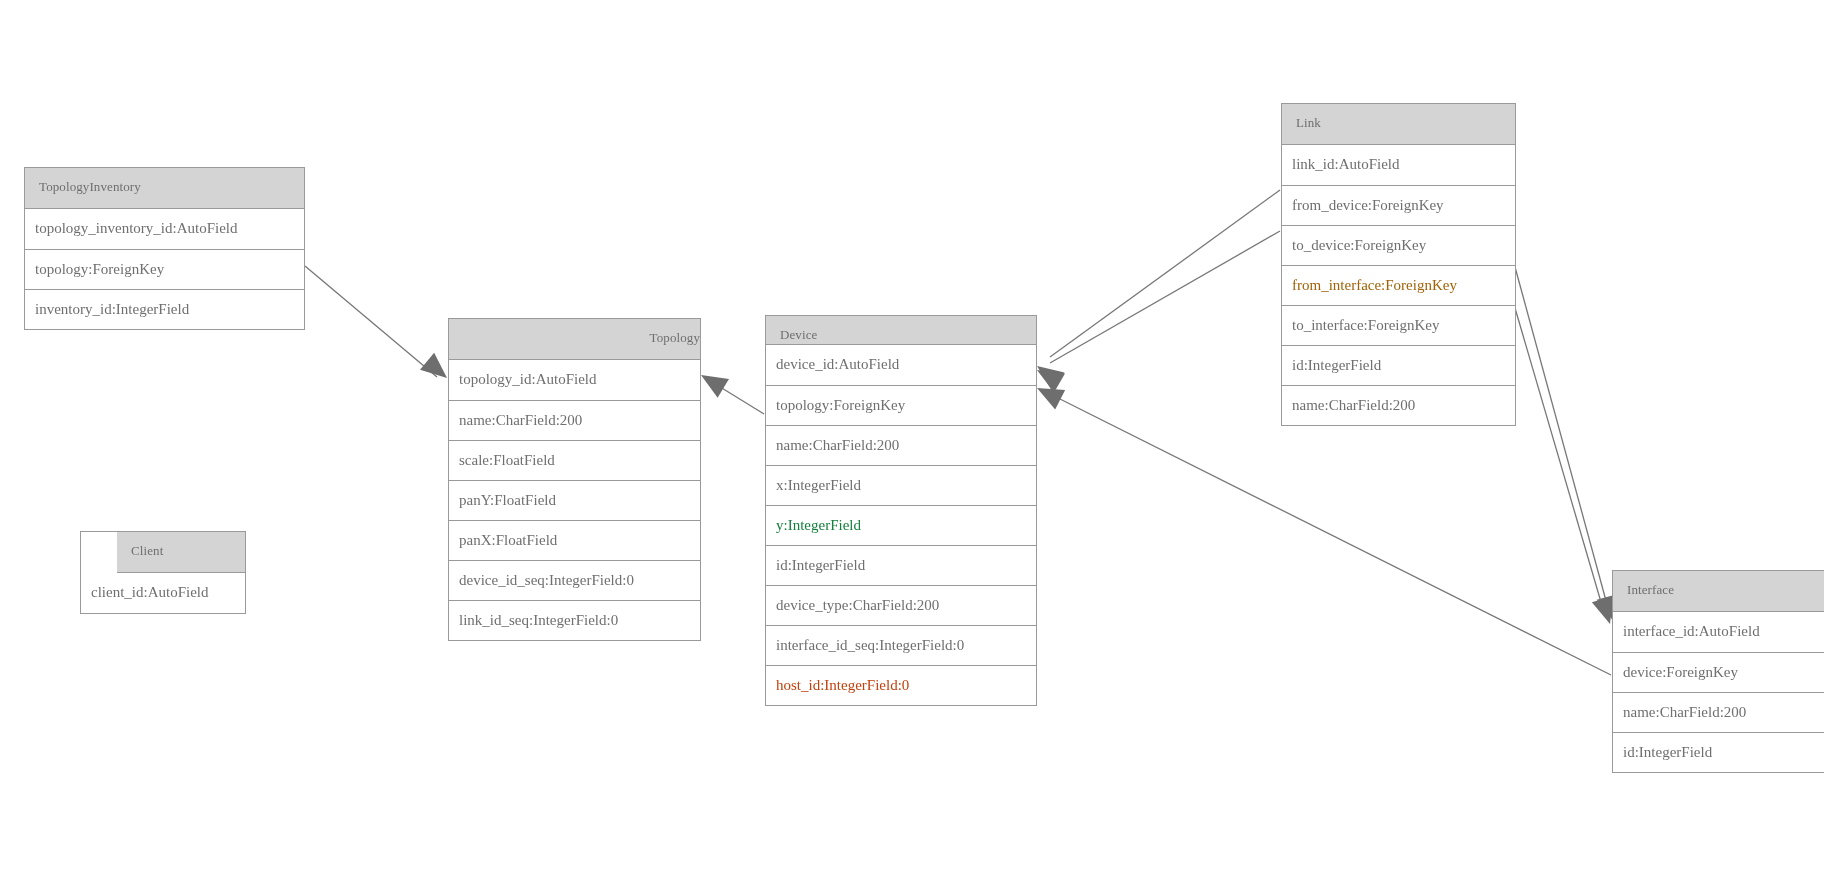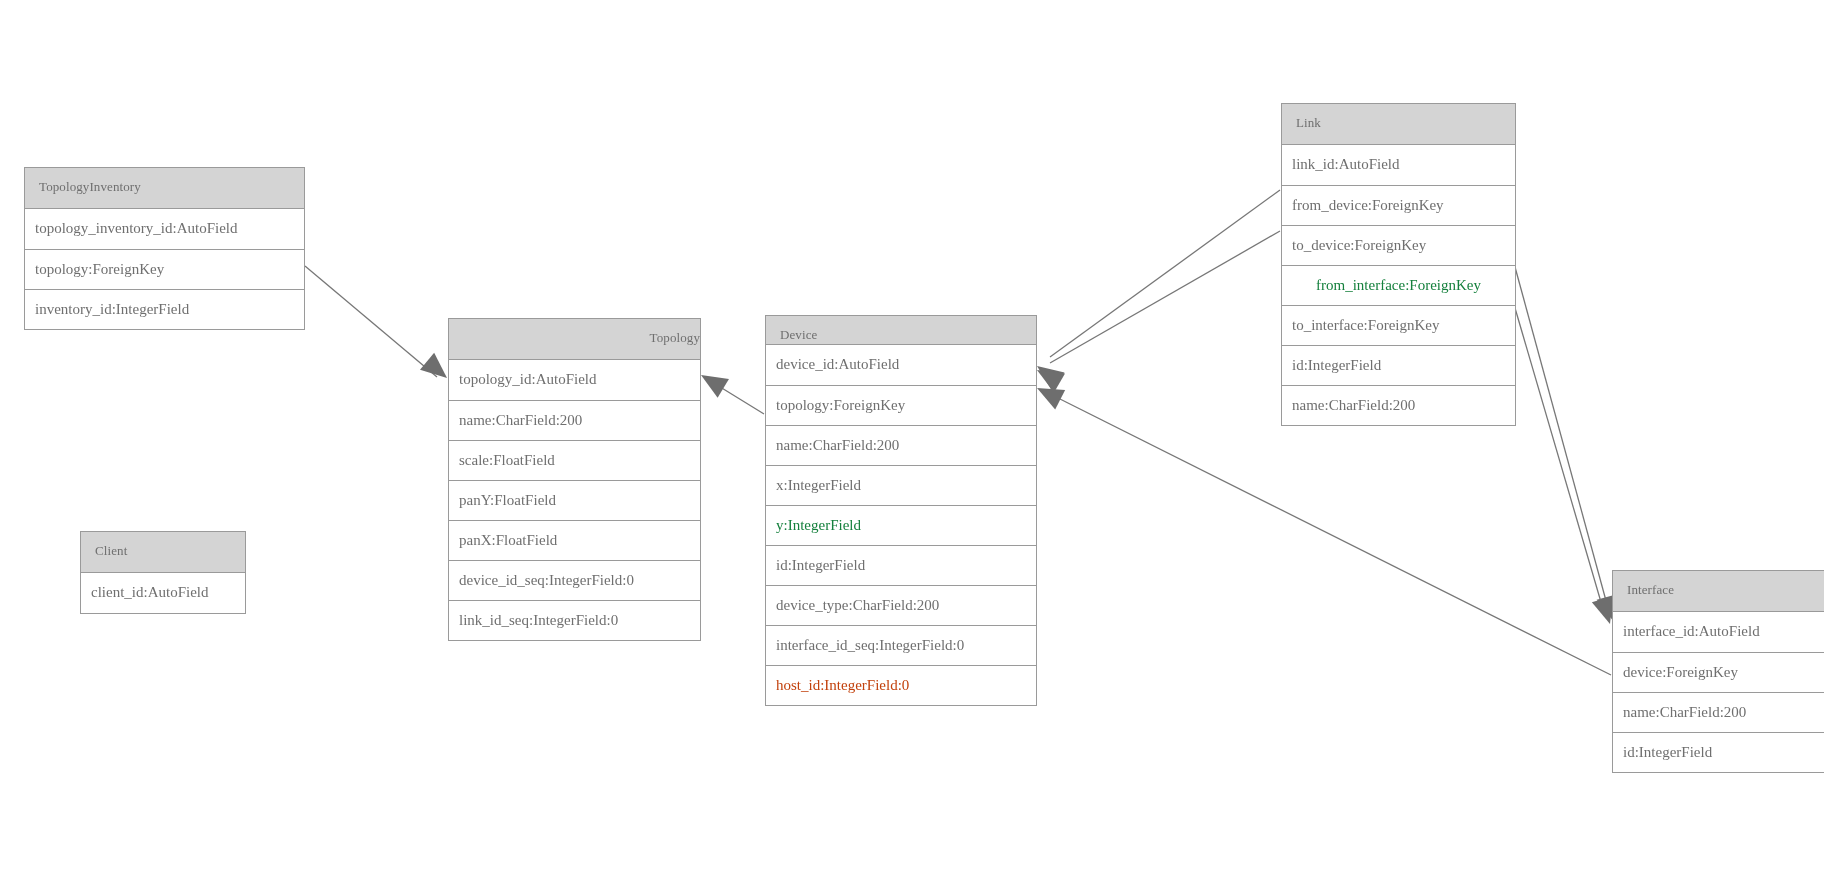--- a/index.html
+++ b/index.html
@@ -101,21 +101,21 @@
   <div id="entities-layer">
       <div class="entity" style="left: 24px; top: 167px; width: 281px; border-color: rgb(154, 154, 154);">
         <div class="entity-header" style="background: rgb(212, 212, 212); border-bottom-color: rgb(154, 154, 154); color: rgb(111, 111, 111); height: 41px;">TopologyInventory</div>
         <div class="entity-body">
           <div class="entity-row" style="border-top-color: rgb(154, 154, 154); color: rgb(111, 111, 111); height: 40px;">topology_inventory_id:AutoField</div>
           <div class="entity-row" style="border-top-color: rgb(154, 154, 154); color: rgb(111, 111, 111); height: 40px;">topology:ForeignKey</div>
           <div class="entity-row" style="border-top-color: rgb(154, 154, 154); color: rgb(111, 111, 111); height: 40px;">inventory_id:IntegerField</div>
         </div>
       </div>
       <div class="entity" style="left: 80px; top: 531px; width: 166px; border-color: rgb(154, 154, 154);">
-        <div class="entity-header" style="background: rgb(212, 212, 212); border-bottom-color: rgb(154, 154, 154); color: rgb(111, 111, 111); height: 41px;">Client</div>
+        <div class="entity-header" style="background: rgb(212, 212, 212); border-bottom-color: rgb(154, 154, 154); color: rgb(111, 111, 111); height: 41px; margin-left: 36px;">Client</div>
         <div class="entity-body">
           <div class="entity-row" style="border-top-color: rgb(154, 154, 154); color: rgb(111, 111, 111); height: 40px;">client_id:AutoField</div>
         </div>
       </div>
       <div class="entity" style="left: 448px; top: 318px; width: 253px; border-color: rgb(154, 154, 154);">
         <div class="entity-header" style="background: rgb(212, 212, 212); border-bottom-color: rgb(154, 154, 154); color: rgb(111, 111, 111); height: 41px; text-align: right;">Topology</div>
         <div class="entity-body">
           <div class="entity-row" style="border-top-color: rgb(154, 154, 154); color: rgb(111, 111, 111); height: 40px;">topology_id:AutoField</div>
           <div class="entity-row" style="border-top-color: rgb(154, 154, 154); color: rgb(111, 111, 111); height: 40px;">name:CharField:200</div>
           <div class="entity-row" style="border-top-color: rgb(154, 154, 154); color: rgb(111, 111, 111); height: 40px;">scale:FloatField</div>
@@ -138,21 +138,21 @@
           <div class="entity-row" style="border-top-color: rgb(154, 154, 154); color: rgb(111, 111, 111); height: 40px;">interface_id_seq:IntegerField:0</div>
           <div class="entity-row" style="border-top-color: rgb(154, 154, 154); color: #c2410c; height: 40px;">host_id:IntegerField:0</div>
         </div>
       </div>
       <div class="entity" style="left: 1281px; top: 103px; width: 235px; border-color: rgb(154, 154, 154);">
         <div class="entity-header" style="background: rgb(212, 212, 212); border-bottom-color: rgb(154, 154, 154); color: rgb(111, 111, 111); height: 41px;">Link</div>
         <div class="entity-body">
           <div class="entity-row" style="border-top-color: rgb(154, 154, 154); color: rgb(111, 111, 111); height: 40px;">link_id:AutoField</div>
           <div class="entity-row" style="border-top-color: rgb(154, 154, 154); color: rgb(111, 111, 111); height: 40px;">from_device:ForeignKey</div>
           <div class="entity-row" style="border-top-color: rgb(154, 154, 154); color: rgb(111, 111, 111); height: 40px;">to_device:ForeignKey</div>
-          <div class="entity-row" style="border-top-color: rgb(154, 154, 154); color: #15803d; height: 40px; text-align: center;">from_interface:ForeignKey</div>
+          <div class="entity-row" style="border-top-color: rgb(154, 154, 154); color: #a16207; height: 40px;">from_interface:ForeignKey</div>
           <div class="entity-row" style="border-top-color: rgb(154, 154, 154); color: rgb(111, 111, 111); height: 40px;">to_interface:ForeignKey</div>
           <div class="entity-row" style="border-top-color: rgb(154, 154, 154); color: rgb(111, 111, 111); height: 40px;">id:IntegerField</div>
           <div class="entity-row" style="border-top-color: rgb(154, 154, 154); color: rgb(111, 111, 111); height: 40px;">name:CharField:200</div>
         </div>
       </div>
       <div class="entity" style="left: 1612px; top: 570px; width: 257px; border-color: rgb(154, 154, 154);">
         <div class="entity-header" style="background: rgb(212, 212, 212); border-bottom-color: rgb(154, 154, 154); color: rgb(111, 111, 111); height: 41px;">Interface</div>
         <div class="entity-body">
           <div class="entity-row" style="border-top-color: rgb(154, 154, 154); color: rgb(111, 111, 111); height: 40px;">interface_id:AutoField</div>
           <div class="entity-row" style="border-top-color: rgb(154, 154, 154); color: rgb(111, 111, 111); height: 40px;">device:ForeignKey</div>

